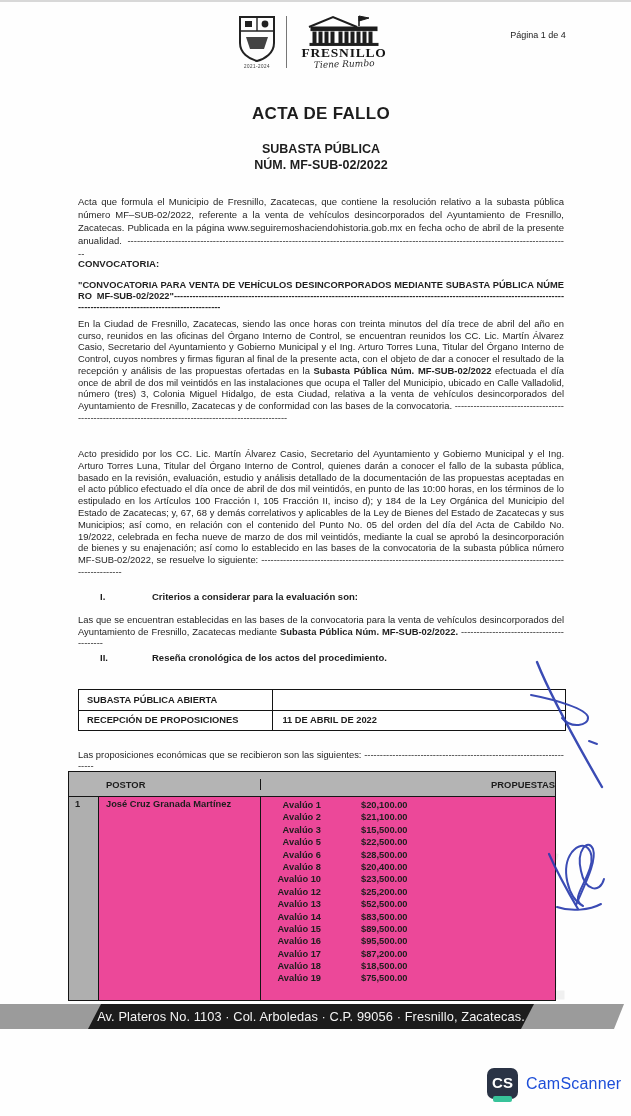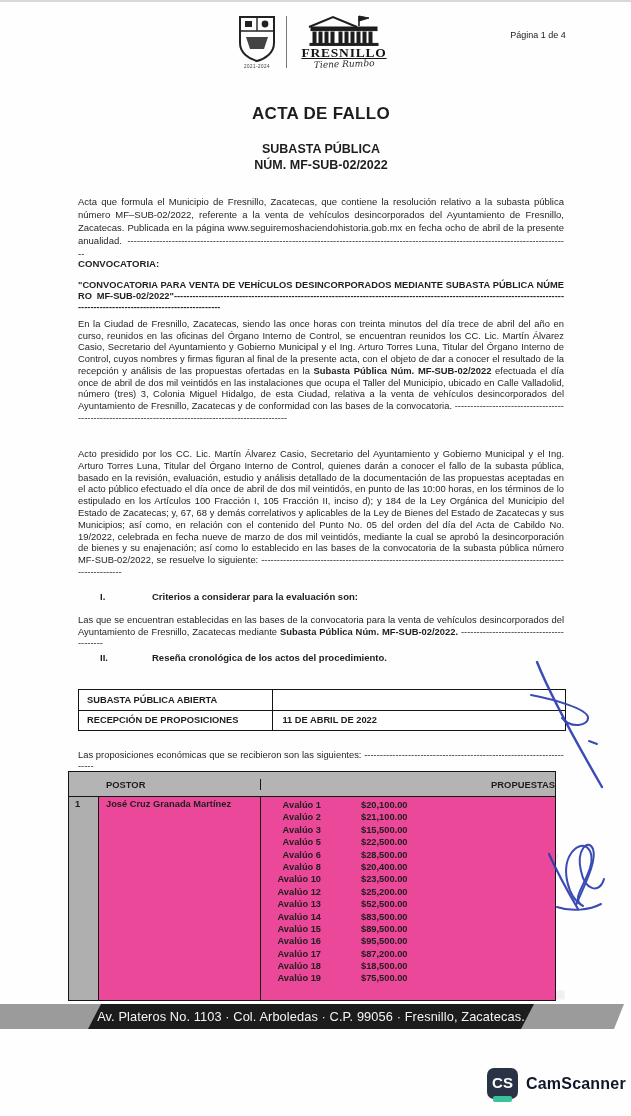--- a/index.html
+++ b/index.html
@@ -10,21 +10,21 @@
   .page{position:relative;width:631px;height:1116px;background:#fefefe;overflow:hidden;
         font-family:"Liberation Sans",sans-serif;color:var(--ink);}
   .topline{position:absolute;top:0;left:0;width:631px;height:2px;background:#d8d8d8;}
   
   .logos{position:absolute;top:14px;left:237px;display:flex;align-items:center;gap:9px;}
   .crest{display:flex;flex-direction:column;align-items:center;}
   .crest-years{font-size:4.5px;letter-spacing:.5px;margin-top:1px;color:#333;}
   .logo-divider{width:1px;height:52px;background:#777;}
   .brandblock{display:flex;flex-direction:column;align-items:center;width:96px;}
   .brand-name{font-family:"Liberation Serif",serif;font-weight:700;font-size:13.5px;
-              letter-spacing:.8px;color:#151515;line-height:13px;text-decoration:underline;}
+              letter-spacing:.8px;color:#151515;line-height:13px;}
   .brand-tagline{font-family:"DejaVu Serif",serif;font-style:italic;font-size:9px;
                  color:#2a2a2a;transform:rotate(-2deg);line-height:10px;}
   .pagenum{position:absolute;top:30px;left:498px;width:80px;font-size:9px;color:#222;text-align:center;}
   
   .title{position:absolute;top:104px;left:78px;width:486px;text-align:center;
          font-size:17px;font-weight:bold;letter-spacing:.3px;}
   .subtitle{position:absolute;top:141px;left:78px;width:486px;text-align:center;
             font-size:12.5px;font-weight:bold;line-height:16px;}
   
   .para{position:absolute;left:78px;width:486px;text-align:justify;color:#1f1f1f;}
@@ -67,21 +67,21 @@
              display:flex;align-items:center;justify-content:center;}
   .footerbar-text{color:#f4f4f4;font-size:12.8px;letter-spacing:.1px;}
   
   .cam{position:absolute;top:1068px;left:487px;display:flex;align-items:center;gap:8px;}
   .cam-badge{position:relative;width:31px;height:31px;background:var(--camscanner-navy);
              border-radius:7px;}
   .cam-badge-cs{position:absolute;top:0;left:0;width:31px;height:29px;display:flex;align-items:center;
              justify-content:center;color:#fff;font-weight:bold;font-size:15px;}
   .cam-badge-tab{position:absolute;left:6px;bottom:-3px;width:19px;height:6px;
              background:var(--camscanner-teal);border-radius:2px;z-index:-0;}
-  .cam-name{font-size:16px;font-weight:700;color:#0f172a;letter-spacing:.2px;}
+  .cam-name{font-size:16px;font-weight:400;color:#1d4ed8;letter-spacing:.2px;}
   
   .penmarks,.watermark{position:absolute;top:0;left:0;pointer-events:none;}
   .watermark{opacity:.07;}
 </style>
 </head>
 <body>
 
 <div class="page">
   <div class="topline"></div>
 

